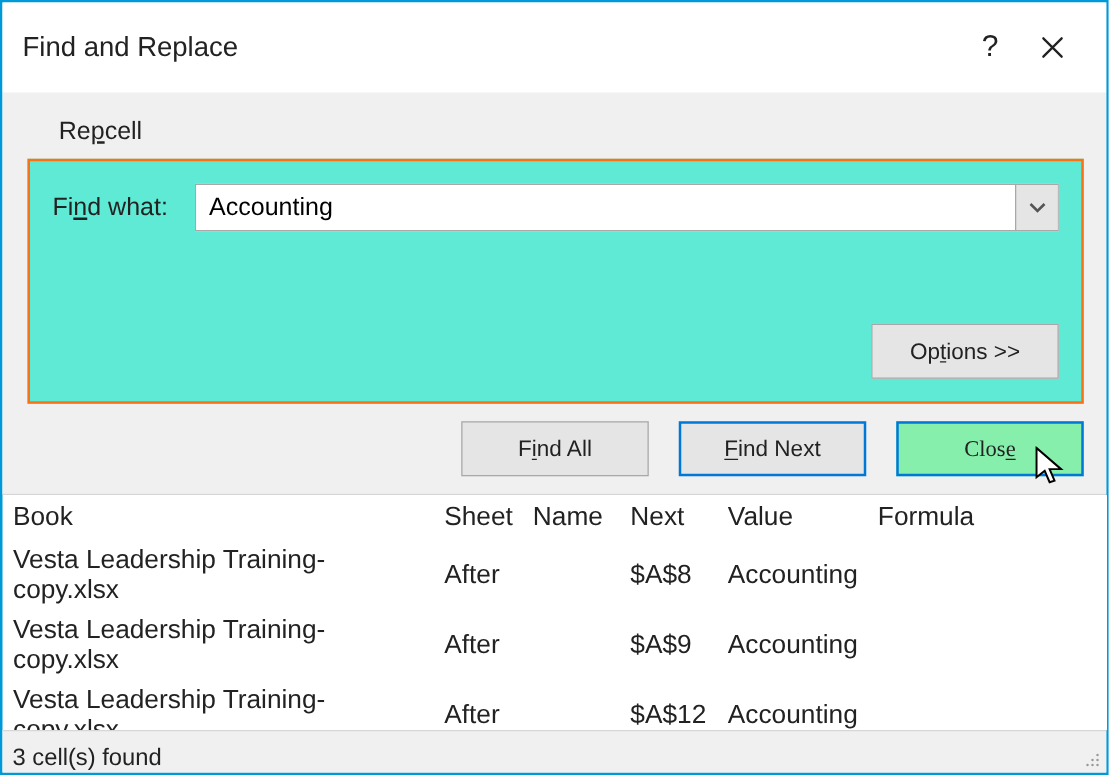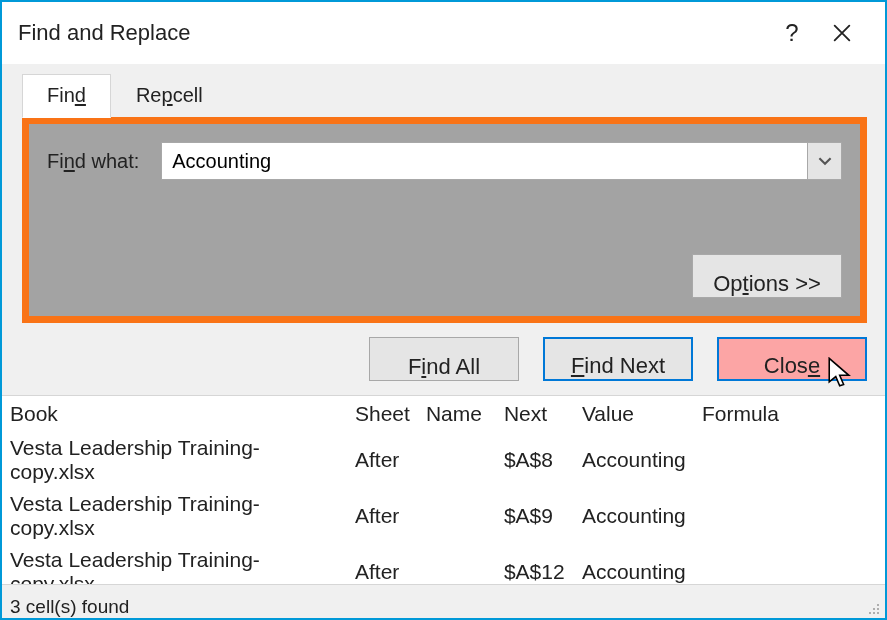--- a/index.html
+++ b/index.html
@@ -13,21 +13,21 @@
 }
 .dialog {
   width: 887px;
   height: 620px;
   border: 2px solid #0099d8;
   background: #fff;
   display: flex;
   flex-direction: column;
 }
 .titlebar {
-  height: 62px;
+  height: 72px;
   display: flex;
   align-items: center;
   padding: 0 18px 0 16px;
   background: #fff;
 }
 .titlebar .title {
   font-size: 22px;
   color: #222;
   flex: 1;
 }
@@ -60,22 +60,22 @@
   position: relative;
 }
 .tab.active {
   background: #fff;
   border: 1px solid #d6d6d6;
   border-bottom: 1px solid #fff;
   z-index: 2;
 }
 .tab .uline { text-decoration: underline; text-underline-offset: 2px; }
 .tab-panel {
-  background: #a3a3a3;
-  border: 7px solid #f97316;
+  background: #5eead4;
+  border: 2px solid #f97316;
   margin-top: -1px;
   padding: 18px 18px 18px 18px;
   position: relative;
 }
 .find-row {
   display: flex;
   align-items: center;
   gap: 22px;
 }
 .find-label { font-size: 20px; color: #222; }
@@ -106,46 +106,47 @@
 }
 .combo .dd svg { width: 14px; height: 14px; }
 .options-row {
   display: flex;
   justify-content: flex-end;
   margin-top: 74px;
 }
 .btn {
   background: #e5e5e5;
   border: 1px solid #a8a8a8;
-  font-size: 22px;
+  font-size: 18px;
   color: #222;
   height: 44px;
   padding: 0 20px;
   display: inline-flex;
-  align-items: flex-end;
+  align-items: center;
   justify-content: center;
   cursor: pointer;
   white-space: nowrap;
 }
 .btn .uline { text-decoration: underline; text-underline-offset: 2px; }
 .btn.options { width: 150px; }
 .btn-row {
   display: flex;
   justify-content: flex-end;
   gap: 24px;
   margin-top: 14px;
 }
 .btn-row .btn { width: 150px; }
 .btn.default-blue {
   border: 2px solid #0078d7;
   background: #e5e5e5;
 }
 .btn.hover-blue {
   border: 2px solid #0078d7;
-  background: #fca5a5;
+  background: #86efac;
+  font-family: Liberation Serif, serif;
 }
 .results {
   flex: 1;
   overflow: auto;
   border-top: 1px solid #d6d6d6;
   background: #fff;
 }
 .results table {
   width: 100%;
   border-collapse: collapse;
@@ -201,23 +202,20 @@
     <div class="help">?</div>
     <div class="close">
       <svg viewBox="0 0 24 24">
           <path d="M4 4 L20 20 M20 4 L4 20" stroke="#222" stroke-width="2" fill="none" stroke-linecap="round"></path>
         </svg>
     </div>
   </div>
 
   <div class="upper">
     <div class="tabs">
-      <div class="tab active">
-        <span>Fin</span><span class="uline">d</span>
-      </div>
       <div class="tab">
         <span>Re</span><span class="uline">p</span><span>cell</span>
       </div>
     </div>
 
     <div class="tab-panel">
       <div class="find-row">
         <div class="find-label">
           <span>Fi</span><span class="uline">n</span><span>d what:</span>
         </div>

